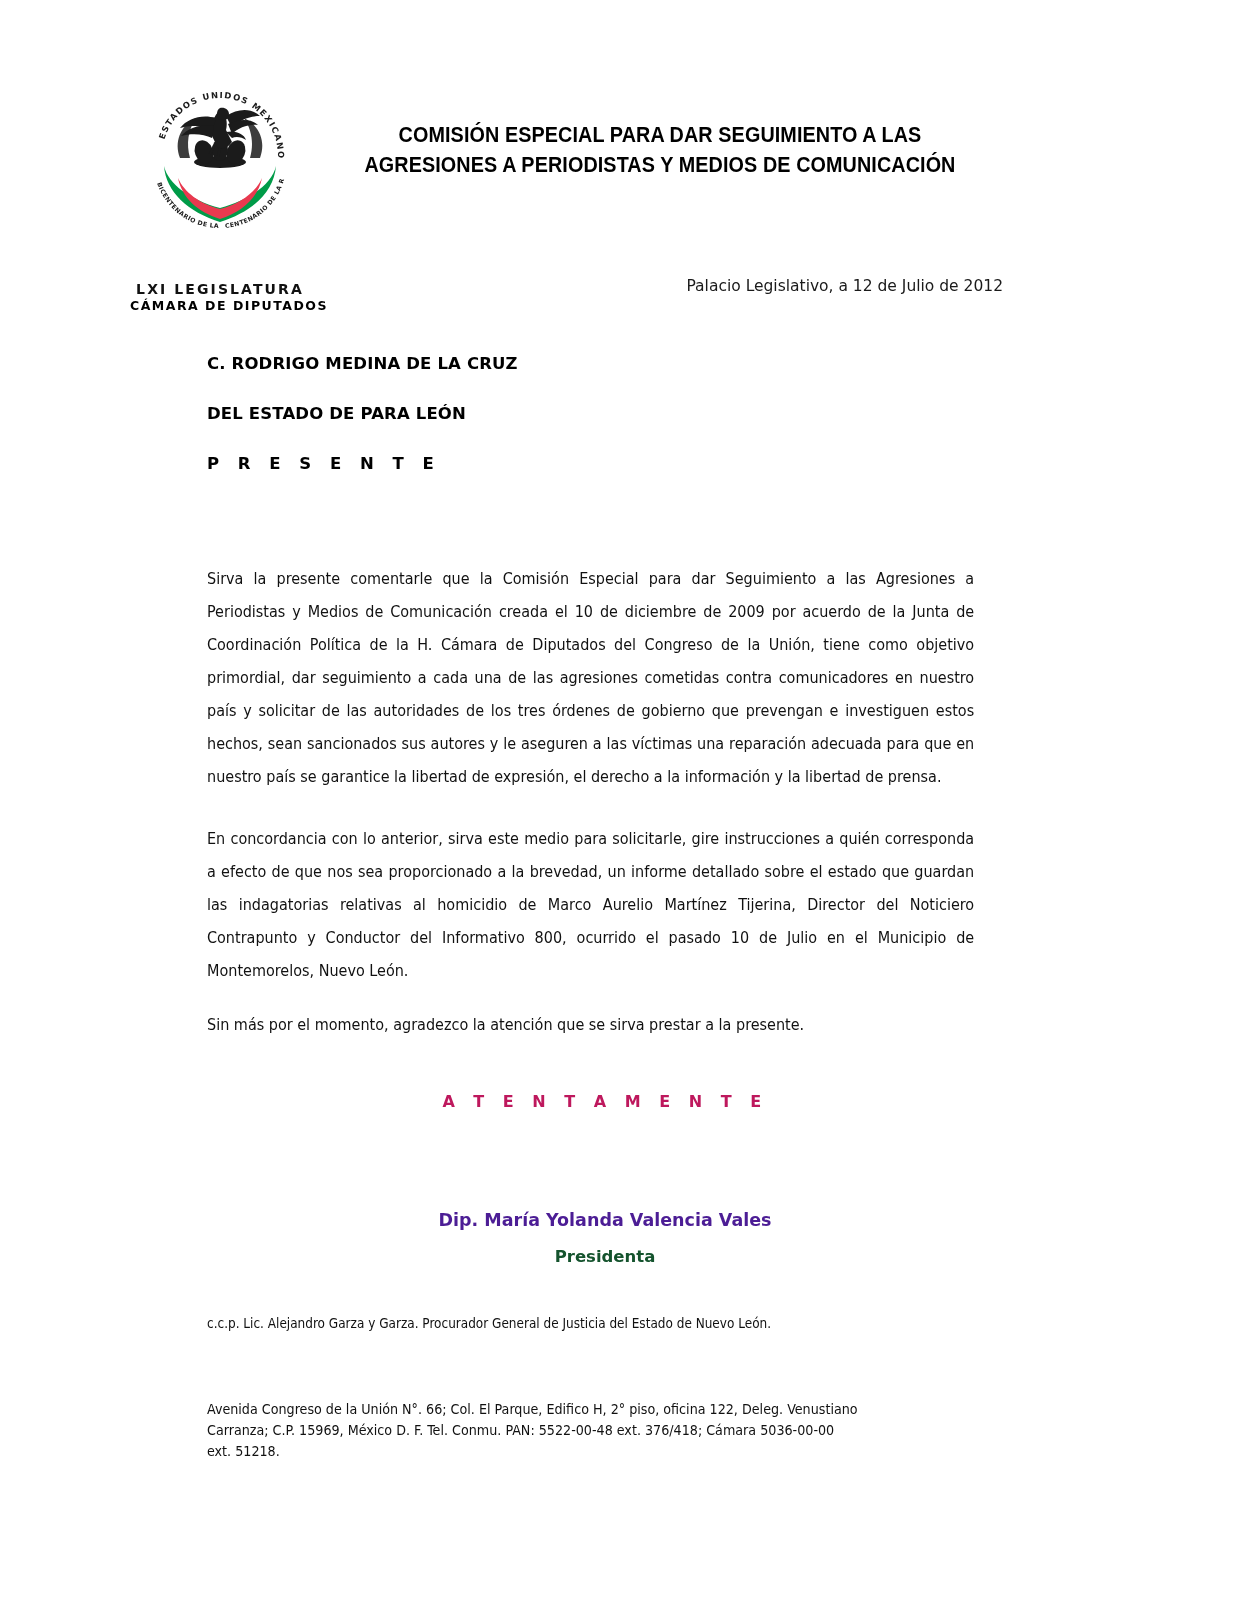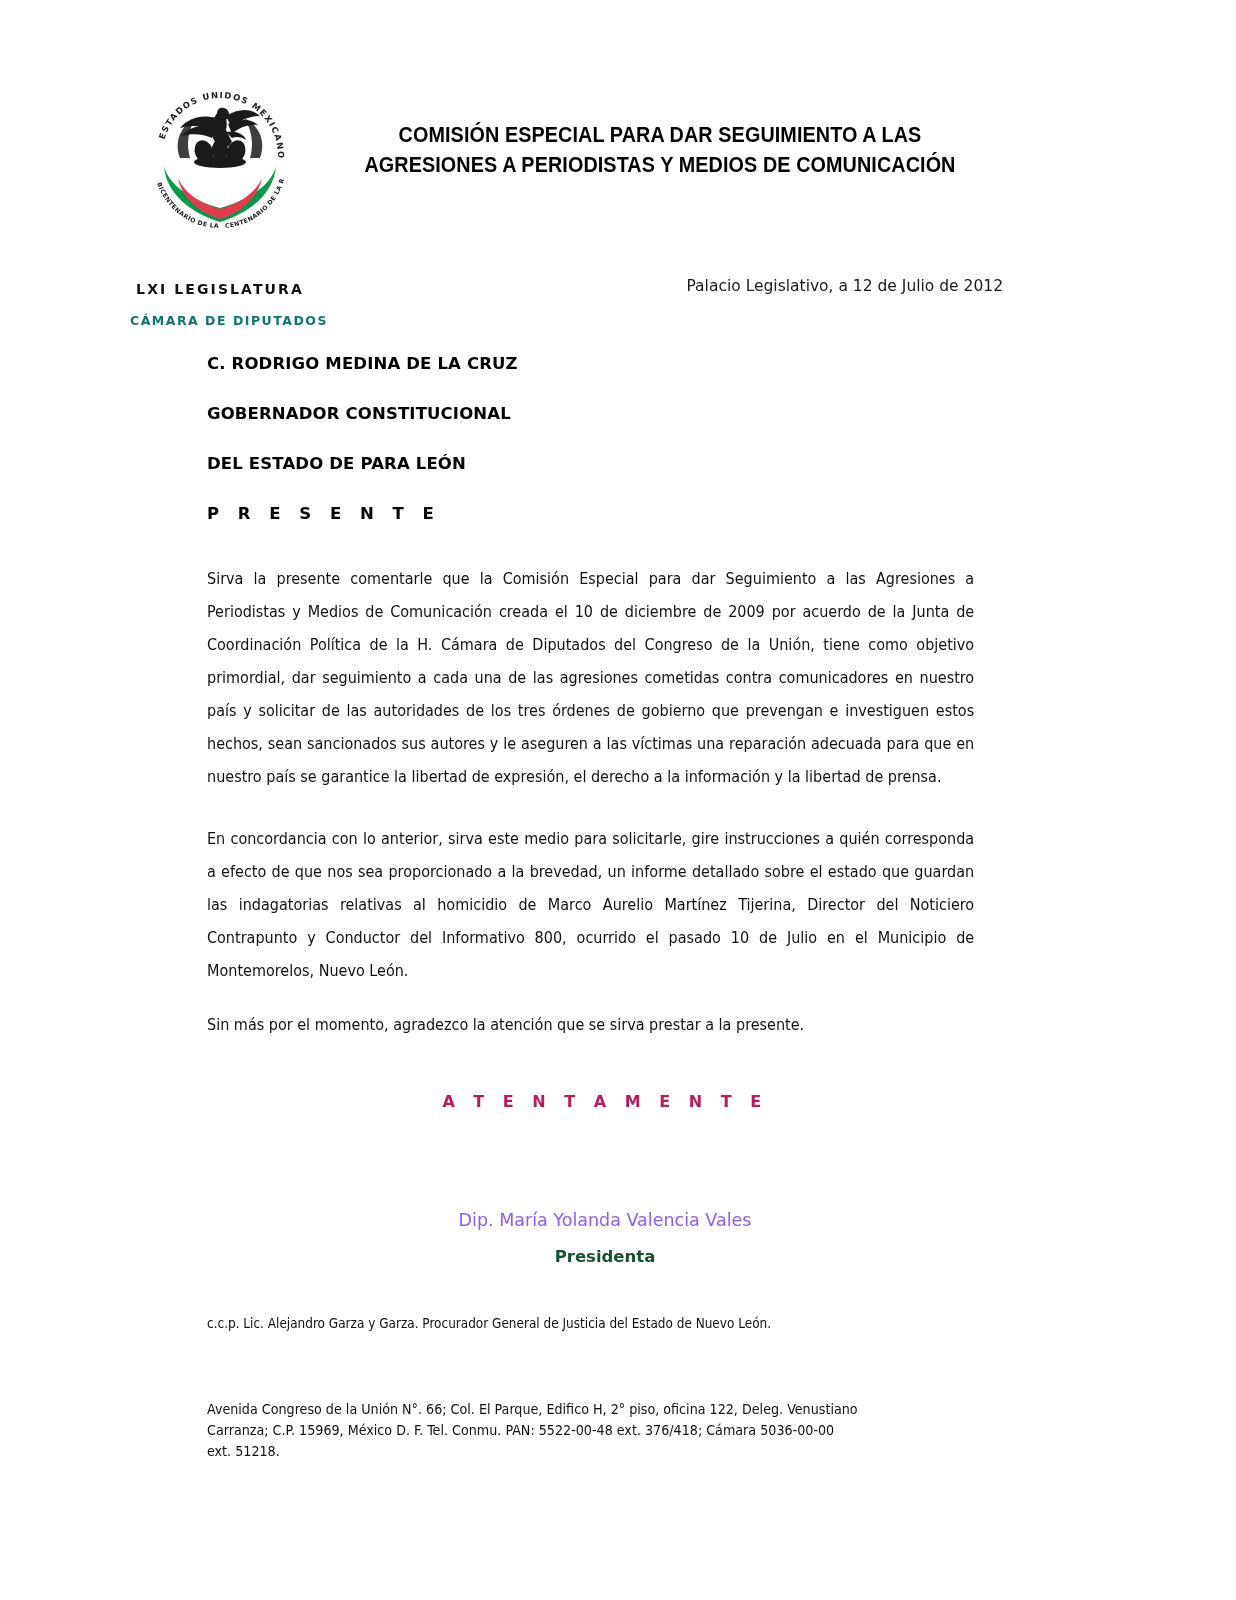--- a/index.html
+++ b/index.html
@@ -58,23 +58,23 @@
     color: #111111;
     white-space: nowrap;
     margin-top: 45px;
   }
   .legislature-sub {
     font-family: "DejaVu Sans", sans-serif;
     font-weight: bold;
     font-size: 12.5px;
     letter-spacing: 1.5px;
     line-height: 16px;
-    color: #0f766e;
+    color: #000000;
     white-space: nowrap;
-    margin-top: 16px;
+    margin-top: 1px;
   }
 
   .commission-title {
     position: absolute;
     left: 300px;
     top: 32px;
     width: 720px;
     text-align: center;
     font-family: "Liberation Sans Narrow", "Liberation Sans", sans-serif;
     font-weight: bold;
@@ -153,24 +153,24 @@
 
   .signature {
     position: absolute;
     left: 207px;
     top: 1208px;
     width: 796px;
     text-align: center;
   }
   .sig-name {
     font-family: "DejaVu Sans", sans-serif;
-    font-weight: normal;
+    font-weight: bold;
     font-size: 17.5px;
     line-height: 24px;
-    color: #8b5cf6;
+    color: #4c1d95;
   }
   .sig-role {
     font-family: "DejaVu Sans", sans-serif;
     font-weight: bold;
     font-size: 16.5px;
     line-height: 24px;
     margin-top: 13px;
     color: #14532d;
   }
 
@@ -270,21 +270,20 @@
     <div class="commission-title">
       <span class="tline">COMISIÓN ESPECIAL PARA DAR SEGUIMIENTO A LAS</span>
       <span class="tline">AGRESIONES A PERIODISTAS Y MEDIOS DE COMUNICACIÓN</span>
     </div>
   </div>
 
   <div class="date-line">Palacio Legislativo, a 12 de Julio de 2012</div>
 
   <div class="addressee">
     <div class="aline">C. RODRIGO MEDINA DE LA CRUZ</div>
-    <div class="aline">GOBERNADOR CONSTITUCIONAL</div>
     <div class="aline">DEL ESTADO DE PARA LEÓN</div>
     <div class="aline presente">P R E S E N T E</div>
   </div>
 
   <div class="para" id="para1">Sirva la presente comentarle que la Comisión Especial para dar Seguimiento a las Agresiones a Periodistas y Medios de Comunicación creada el 10 de diciembre de 2009 por acuerdo de la Junta de Coordinación Política de la H. Cámara de Diputados del Congreso de la Unión, tiene como objetivo primordial, dar seguimiento a cada una de las agresiones cometidas contra comunicadores en nuestro país y solicitar de las autoridades de los tres órdenes de gobierno que prevengan e investiguen estos hechos, sean sancionados sus autores y le aseguren a las víctimas una reparación adecuada para que en nuestro país se garantice la libertad de expresión, el derecho a la información y la libertad de prensa.</div>
 
   <div class="para" id="para2">En concordancia con lo anterior, sirva este medio para solicitarle, gire instrucciones a quién corresponda a efecto de que nos sea proporcionado a la brevedad, un informe detallado sobre el estado que guardan las indagatorias relativas al homicidio de Marco Aurelio Martínez Tijerina, Director del Noticiero Contrapunto  y Conductor del Informativo 800, ocurrido el pasado 10 de Julio en el Municipio de Montemorelos, Nuevo León.</div>
 
   <div class="para last-line-natural" id="para3">Sin más por el momento, agradezco la atención que se sirva prestar a la presente.</div>
 

